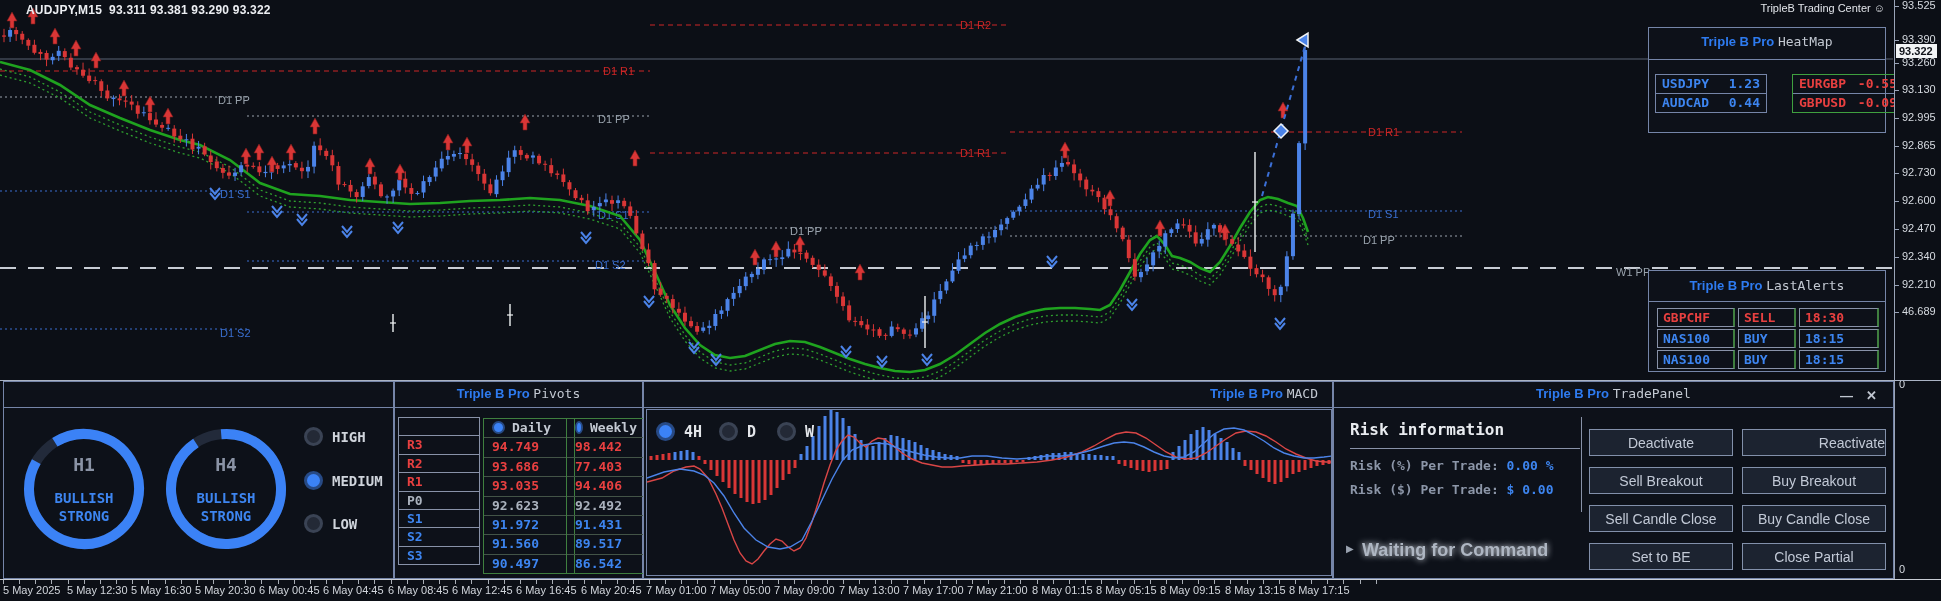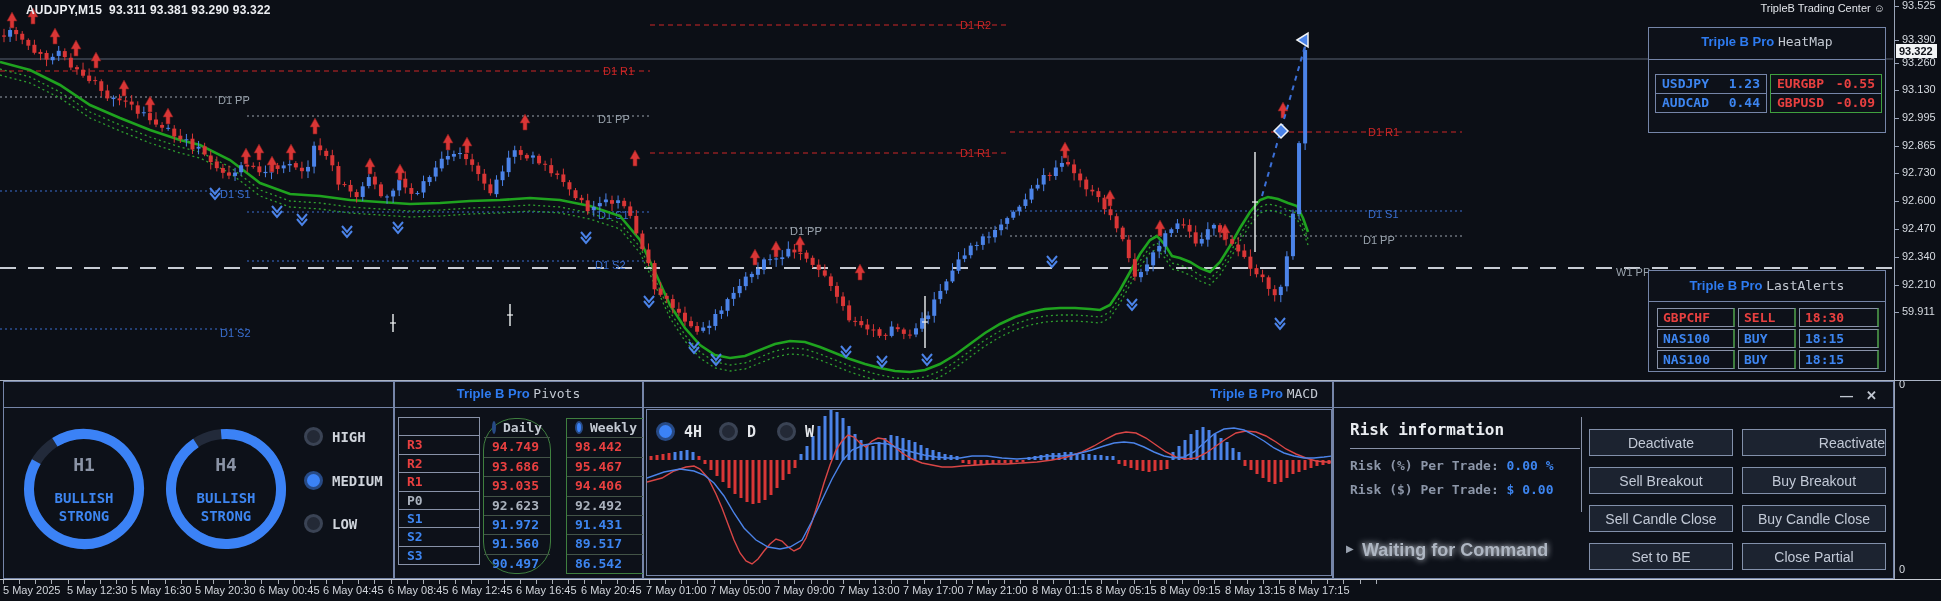--- a/index.html
+++ b/index.html
@@ -21,21 +21,21 @@
   .ta-label{position:absolute;top:4px;font-size:11px;color:#d2d6dc;white-space:nowrap;}
   .ta-tick{position:absolute;top:0;width:1px;height:4px;background:#a8adb5;}
   
   .panel{position:absolute;background:#0d1119;border:1px solid #7585a8;z-index:3;box-sizing:border-box;}
   .panel-title{position:absolute;left:0;right:0;text-align:center;font-size:13px;white-space:nowrap;}
   .panel-title .brand-b{color:#2e7bf0;font-weight:bold;font-family:"Liberation Sans",sans-serif;}
   .panel-title .brand-n{color:#c3c9d2;font-family:"DejaVu Sans Mono",monospace;}
   .tsep{position:absolute;left:0;right:0;height:1px;background:#7585a8;}
   
   .hm-box{position:absolute;border:1px solid #7585a8;box-sizing:border-box;}
-  .hm-box.green{border-color:#3fa03f;}
+  .hm-box.green{border-color:#3fa03f;margin-left:22px;}
   .hm-row{height:18px;line-height:18px;display:flex;justify-content:space-between;
           font-size:13px;font-weight:bold;font-family:"DejaVu Sans Mono",monospace;padding:0 6px;}
   .hm-row + .hm-row{border-top:1px solid #7585a8;}
   .blue-t{color:#3d85f0;} .red-t{color:#e84040;} .gray-t{color:#aab2bd;}
   
   .news-rows{position:absolute;border:1px solid #7585a8;box-sizing:border-box;}
   .news-row{height:15px;box-sizing:border-box;}
   .news-row + .news-row{border-top:1px solid #7585a8;}
   .news-green{position:absolute;width:3px;background:#3fc43f;}
   
@@ -629,21 +629,21 @@
       <div class="pa-label" style="top: 166px;">92.730</div>
       <div class="pa-tick" style="top: 173px;"></div>
       <div class="pa-label" style="top: 194px;">92.600</div>
       <div class="pa-tick" style="top: 201px;"></div>
       <div class="pa-label" style="top: 222px;">92.470</div>
       <div class="pa-tick" style="top: 229px;"></div>
       <div class="pa-label" style="top: 250px;">92.340</div>
       <div class="pa-tick" style="top: 257px;"></div>
       <div class="pa-label" style="top: 278px;">92.210</div>
       <div class="pa-tick" style="top: 285px;"></div>
-      <div class="pa-label" style="top: 305px;">59.911</div>
+      <div class="pa-label" style="top: 305px;">46.689</div>
       <div class="pa-tick" style="top: 312px;"></div>
       <div class="pa-current" style="top: 44px;">93.322</div>
       <div class="pa-label" style="top: 378px; left: 4px;">0</div>
       <div class="pa-label" style="top: 563px; left: 4px;">0</div>
     </div>
   <div id="hsep-top"></div>
   <div id="hsep-bot"></div>
   <div id="time-axis">
       <div class="ta-label" style="left: 3px;">5 May 2025</div>
       <div class="ta-label" style="left: 67px;">5 May 12:30</div>
@@ -852,40 +852,40 @@
         <div class="pv-col" style="left: 0px; width: 82px;">
           <div class="pv-cell" style="border: 1px solid rgb(136, 146, 168);">&nbsp;</div>
           <div class="pv-cell red-t">R3</div>
           <div class="pv-cell red-t">R2</div>
           <div class="pv-cell red-t">R1</div>
           <div class="pv-cell gray-t">P0</div>
           <div class="pv-cell blue-t">S1</div>
           <div class="pv-cell blue-t">S2</div>
           <div class="pv-cell blue-t">S3</div>
         </div>
-        <div class="pv-col pv-green" style="left: 85px; width: 68px; border-radius: 32px;">
+        <div class="pv-col pv-green" style="left: 85px; width: 92px;">
           <div class="pv-cell pv-head" style="border: none;">
             <span class="pv-dot"></span>
             <span>Daily</span>
           </div>
           <div class="pv-cell pv-val red-t">94.749</div>
           <div class="pv-cell pv-val red-t">93.686</div>
           <div class="pv-cell pv-val red-t">93.035</div>
           <div class="pv-cell pv-val gray-t">92.623</div>
           <div class="pv-cell pv-val blue-t">91.972</div>
           <div class="pv-cell pv-val blue-t">91.560</div>
           <div class="pv-cell pv-val blue-t">90.497</div>
         </div>
         <div class="pv-col pv-green" style="left: 168px; width: 80px;">
           <div class="pv-cell pv-head" style="border: none;">
             <span class="pv-dot"></span>
             <span>Weekly</span>
           </div>
           <div class="pv-cell pv-val red-t">98.442</div>
-          <div class="pv-cell pv-val red-t">95.467</div>
+          <div class="pv-cell pv-val red-t">77.403</div>
           <div class="pv-cell pv-val red-t">94.406</div>
           <div class="pv-cell pv-val gray-t">92.492</div>
           <div class="pv-cell pv-val blue-t">91.431</div>
           <div class="pv-cell pv-val blue-t">89.517</div>
           <div class="pv-cell pv-val blue-t">86.542</div>
         </div>
       </div>
   </div>
 
   <div class="bpanel" id="macd-panel" style="left:643px;width:690px;">
@@ -1022,20 +1022,24 @@
       <span class="radio"></span>
         <span>D</span>
     </div>
     <div class="radio-item" style="left:133px;top:40px;font-size:15px;color:#e3e6ea;">
       <span class="radio"></span>
         <span>W</span>
     </div>
   </div>
 
   <div class="bpanel" id="trade-panel" style="left:1333px;width:561px;">
+    <div class="panel-title">
+      <span class="brand-b">Triple B Pro</span>
+      <span class="brand-n">TradePanel</span>
+    </div>
     <div id="win-min" style="right:40px;">—</div>
     <div id="win-close" style="right:16px;">✕</div>
     <div class="tsep" style="top:25px;"></div>
     <div class="mono" style="position:absolute;left:16px;top:38px;font-size:16px;font-weight:bold;color:#e8ebef;">Risk information</div>
     <div style="position:absolute;left:16px;top:66px;width:230px;height:1px;background:#8892a8;"></div>
     <div class="mono" style="position:absolute;left:16px;top:76px;font-size:13px;font-weight:bold;">
       <span class="risk-label">Risk (%) Per Trade: </span><span class="risk-val">0.00 %</span>
     </div>
     <div class="mono" style="position:absolute;left:16px;top:100px;font-size:13px;font-weight:bold;">
       <span class="risk-label">Risk ($) Per Trade: </span><span class="risk-val">$ 0.00</span>

